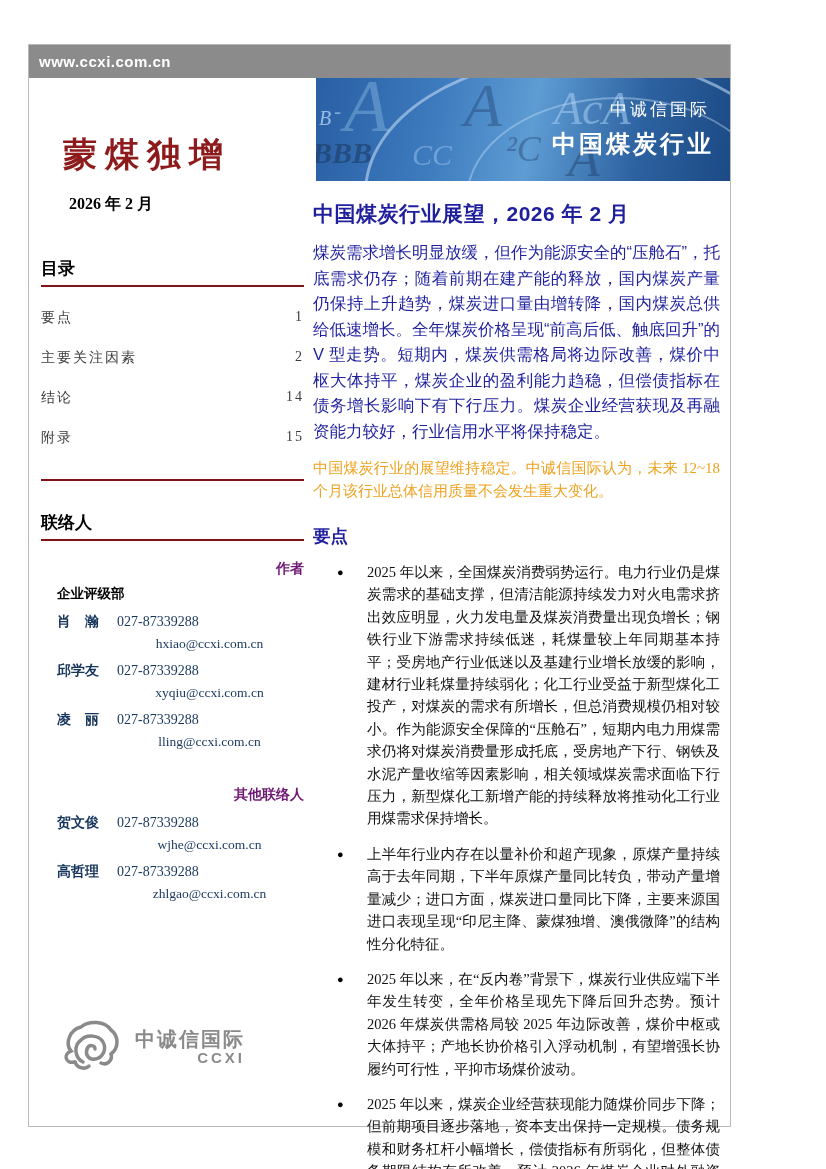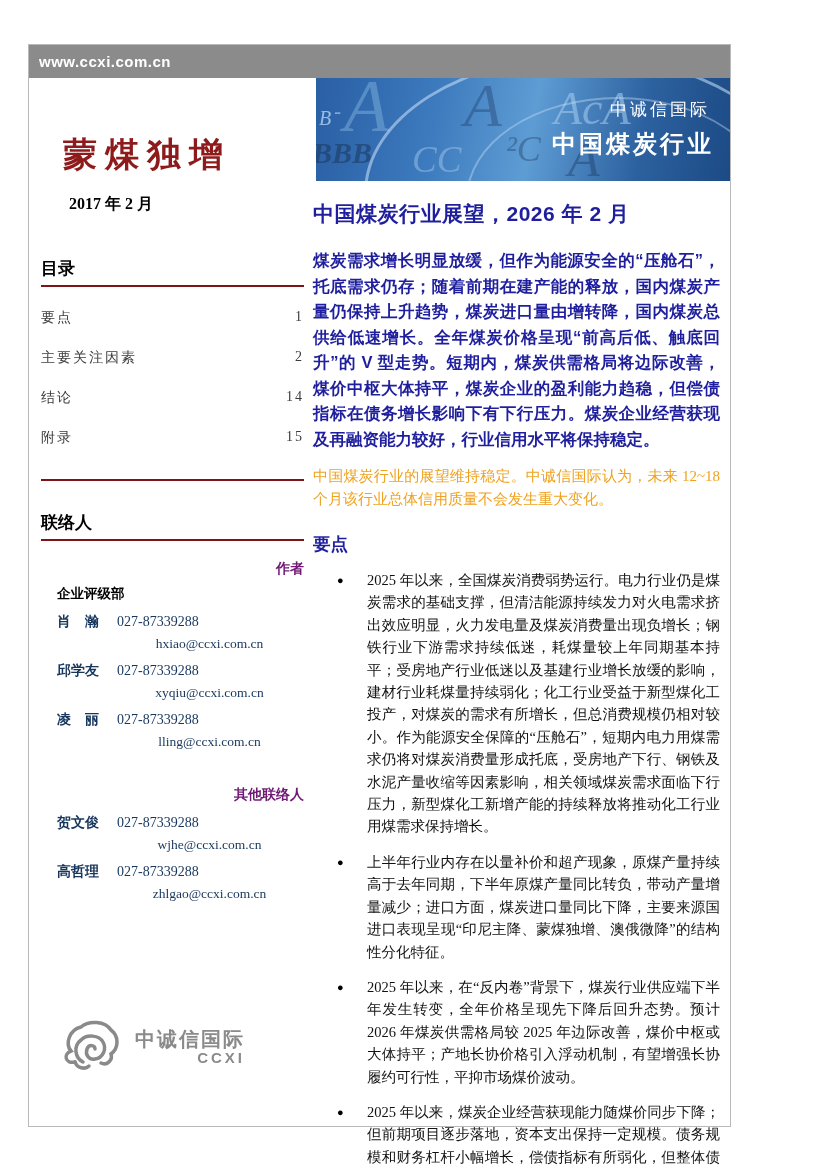--- a/index.html
+++ b/index.html
@@ -18,21 +18,21 @@
   .banner .swoosh1{position:absolute;right:-70px;bottom:-150px;width:430px;height:270px;
           border:3px solid rgba(205,228,250,.55);border-radius:50%;}
   .banner .swoosh2{position:absolute;right:-40px;bottom:-120px;width:300px;height:200px;
           border:2px solid rgba(205,228,250,.4);border-radius:50%;}
   .banner .wm{position:absolute;font-family:"Liberation Serif",serif;font-style:italic;}
   .wm.w0{left:3px;top:26px;font-size:20px;color:rgba(170,205,240,.85);}
   .wm.w1{left:28px;top:-14px;font-size:74px;color:rgba(125,175,220,.5);}
   .wm.w2{left:148px;top:-8px;font-size:62px;color:rgba(35,70,115,.45);}
   .wm.w3{left:238px;top:4px;font-size:46px;color:rgba(160,200,238,.6);}
   .wm.w4{left:-4px;top:58px;font-size:30px;font-weight:bold;color:rgba(28,58,98,.6);}
-  .wm.w5{left:96px;top:60px;font-size:37px;color:rgba(150,192,232,.55);}
+  .wm.w5{left:96px;top:60px;font-size:30px;color:rgba(150,192,232,.55);}
   .wm.w6{left:190px;top:50px;font-size:36px;color:rgba(45,78,120,.5);}
   .wm.w7{left:252px;top:42px;font-size:52px;color:rgba(30,62,105,.45);}
   .banner .co{position:absolute;right:20px;top:20px;color:#fff;font-size:17px;
           letter-spacing:3px;font-family:"Liberation Serif",serif;}
   .banner .ind{position:absolute;right:16px;top:50px;color:#fff;font-size:24px;
           font-weight:bold;letter-spacing:3px;font-family:"Liberation Sans",sans-serif;}
   
   .leftcol{position:absolute;left:0;top:33px;width:287px;bottom:0;}
   .report-type{margin:54px 0 0 34px;font-size:34px;font-weight:bold;color:#8e1b1b;
           letter-spacing:8px;font-family:"Liberation Serif",serif;}
@@ -59,21 +59,21 @@
   .logo{position:absolute;left:32px;bottom:50px;display:flex;align-items:center;color:#8a8a8a;}
   .logo .mark{width:64px;height:58px;margin-right:10px;}
   .logo .nm1{font-size:20px;font-weight:bold;letter-spacing:2px;
           font-family:"Liberation Sans",sans-serif;line-height:22px;}
   .logo .nm2{font-size:15px;font-weight:bold;letter-spacing:3px;text-align:right;
           font-family:"Liberation Sans",sans-serif;line-height:16px;}
   
   .rightcol{position:absolute;left:284px;top:136px;right:10px;}
   .main-title{margin:19px 0 0 0;font-size:21px;font-weight:bold;color:#1f1f9e;
           font-family:"Liberation Sans",sans-serif;letter-spacing:.5px;}
-  .summary{margin:20px 0 0 0;font-size:16.5px;line-height:25.5px;font-weight:bold;
+  .summary{margin:12px 0 0 0;font-size:16.5px;line-height:25.5px;font-weight:normal;
           color:#1f1f9e;text-align:justify;font-family:"Liberation Sans",sans-serif;}
   .outlook{margin:13px 0 0 0;font-size:15px;line-height:23px;color:#efa21e;text-align:justify;}
   .kp-title{margin:21px 0 0 0;font-size:17.5px;font-weight:bold;color:#1f1f9e;
           font-family:"Liberation Sans",sans-serif;}
   .kp{display:flex;margin-top:13px;}
   .kp .dot{flex:none;width:30px;margin-left:24px;font-size:11px;padding-top:5px;color:#000;}
   .kp p{margin:0;flex:1;font-size:14.5px;line-height:22.4px;text-align:justify;color:#111;}
 </style>
 </head>
 <body>
@@ -94,21 +94,21 @@
     <span class="wm w6">²C</span>
     <span class="wm w7">A⁻</span>
     <div class="swoosh1"></div>
     <div class="swoosh2"></div>
     <div class="co">中诚信国际</div>
     <div class="ind">中国煤炭行业</div>
   </div>
 
   <div class="leftcol">
     <div class="report-type">蒙煤独增</div>
-    <div class="report-date">2017 年 2 月</div>
+    <div class="report-date">2026 年 2 月</div>
 
     <div class="toc">
       <div class="sec-head">目录</div>
       <hr class="red-rule">
       <div class="toc-row">
         <span>要点</span>
         <span>1</span>
       </div>
       <div class="toc-row">
         <span>主要关注因素</span>

